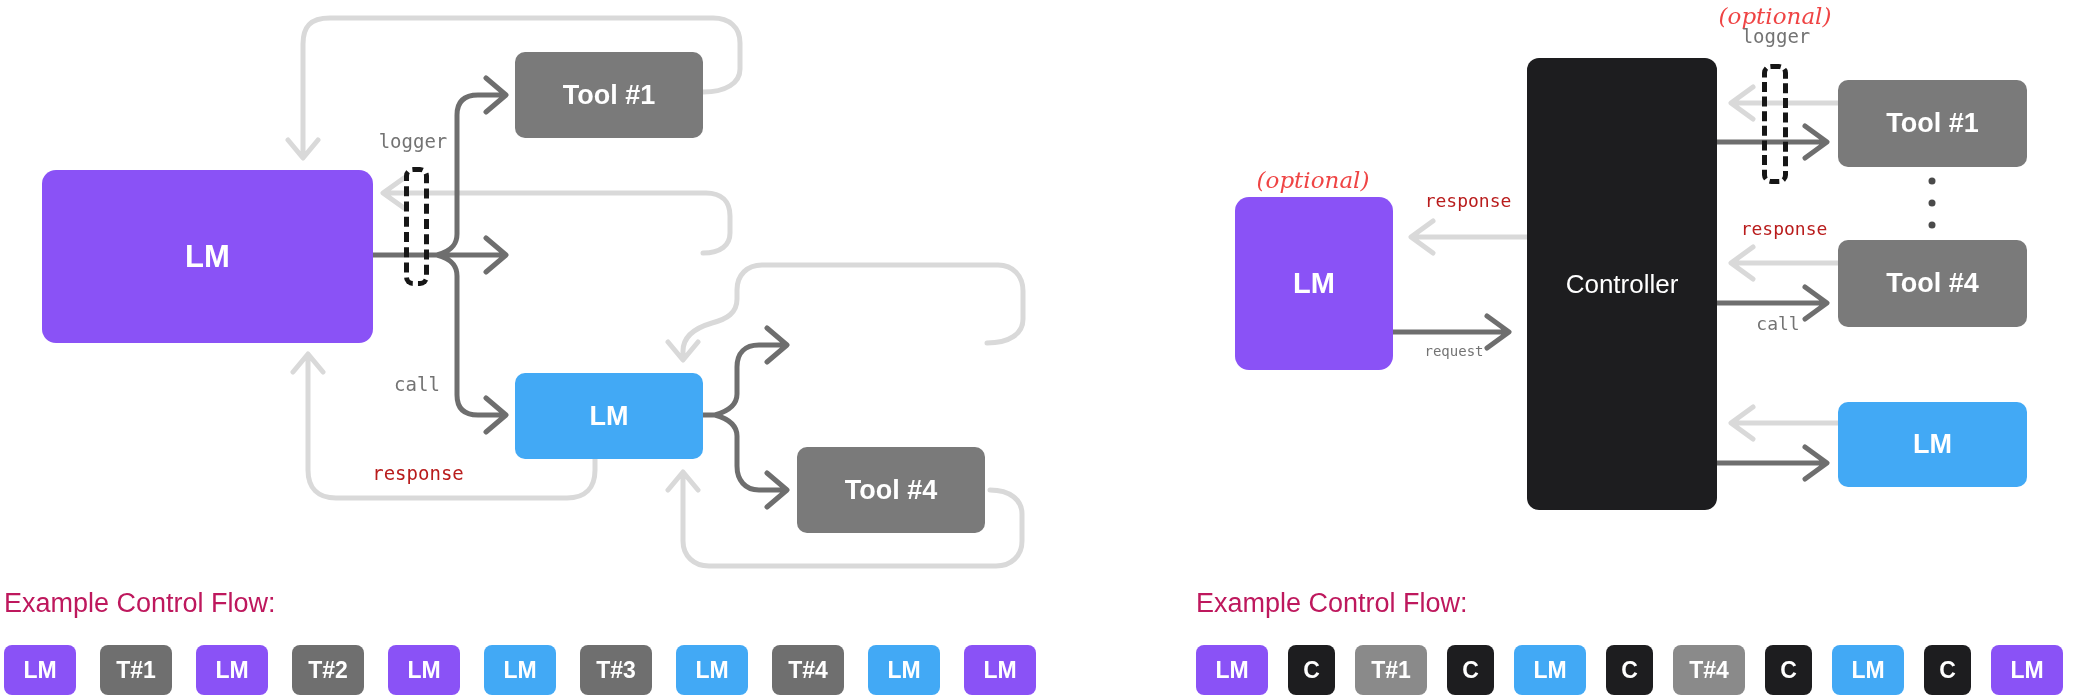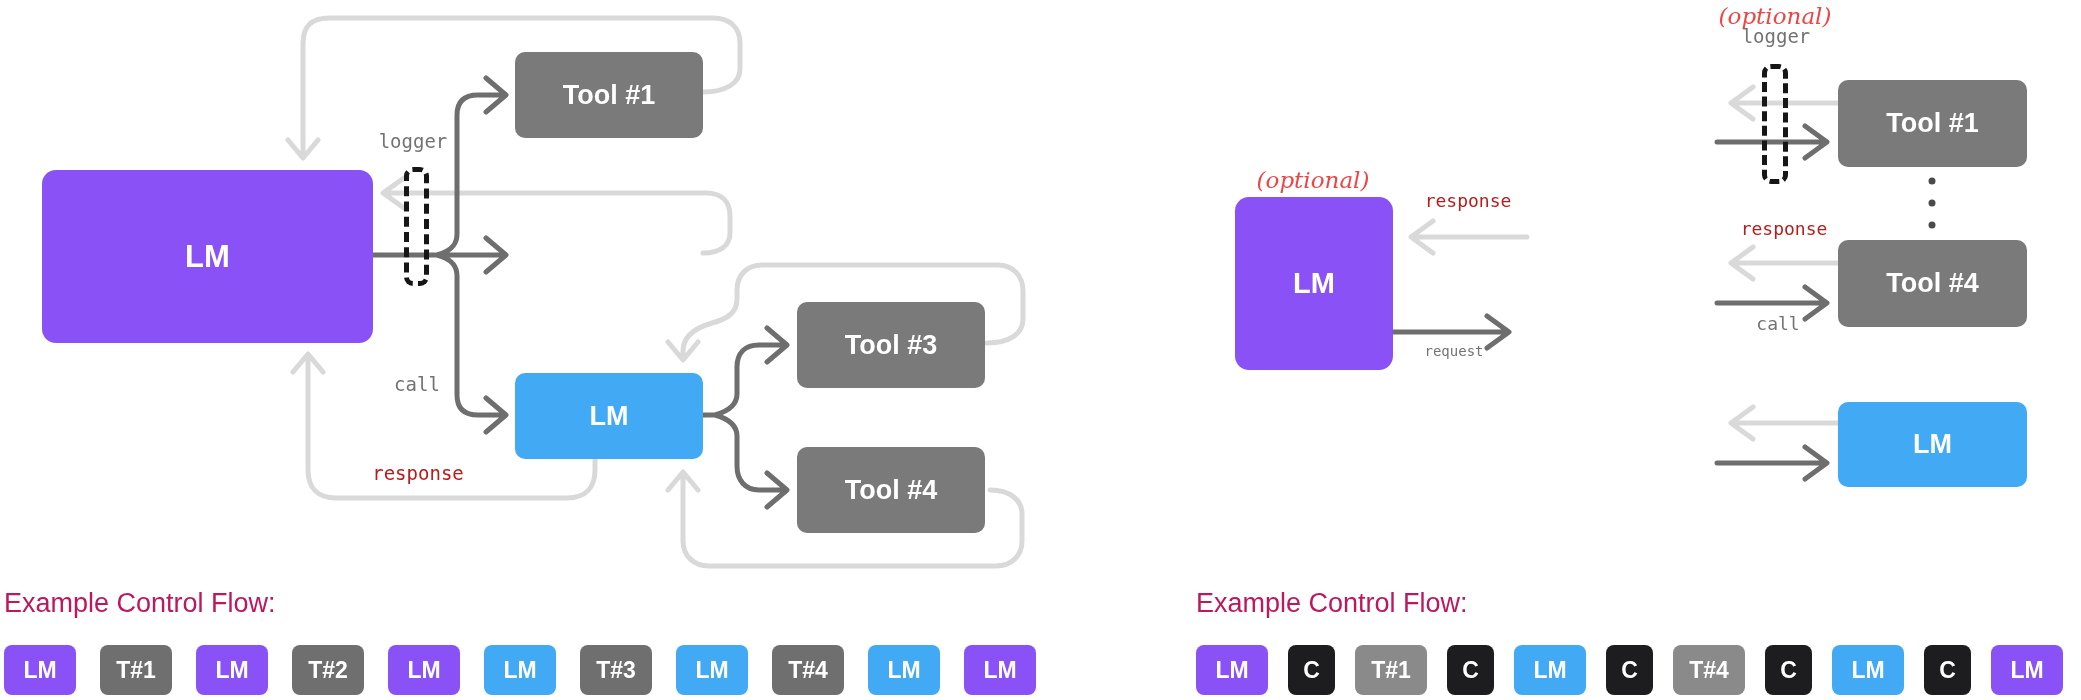--- a/index.html
+++ b/index.html
@@ -71,29 +71,29 @@
       <circle cx="1932" cy="181" r="3.5"></circle>
       <circle cx="1932" cy="203" r="3.5"></circle>
       <circle cx="1932" cy="225" r="3.5"></circle>
     </g>
   </svg>
 
   <div class="dashed-box dash-l"></div>
   <div class="node purple lm-main">LM</div>
   <div class="node gray tool1">Tool #1</div>
   <div class="node blue lm-sub">LM</div>
-  <div class="node gray tool3">Tool #3</div>
   <div class="node gray tool4">Tool #4</div>
 
   <div class="wlabel dark-t" style="left:413px;top:130px;font-size:19px;">logger</div>
   <div class="wlabel dark-t" style="left:417px;top:373px;font-size:19px;">call</div>
   <div class="wlabel light-t" style="left:418px;top:462px;font-size:19px;">response</div>
 
   <div class="dashed-box dash-r"></div>
   <div class="node purple lm-r">LM</div>
+  <div class="node black controller">Controller</div>
   <div class="node gray tool1-r">Tool #1</div>
   <div class="node gray tool4-r">Tool #4</div>
   <div class="node blue lm-blue-r">LM</div>
 
   <div class="hand" style="left:1313px;top:167px;">(optional)</div>
   <div class="wlabel light-t" style="left:1468px;top:190px;font-size:18px;">response</div>
   <div class="wlabel dark-t" style="left:1454px;top:343px;font-size:14px;">request</div>
   <div class="hand" style="left:1775px;top:3px;">(optional)</div>
   <div class="wlabel dark-t" style="left:1776px;top:25px;font-size:19px;">logger</div>
   <div class="wlabel light-t" style="left:1784px;top:218px;font-size:18px;">response</div>

